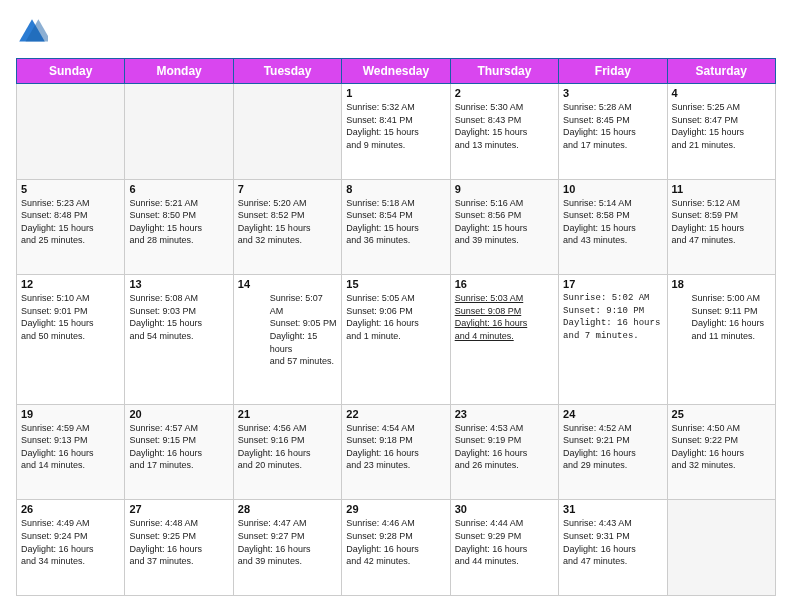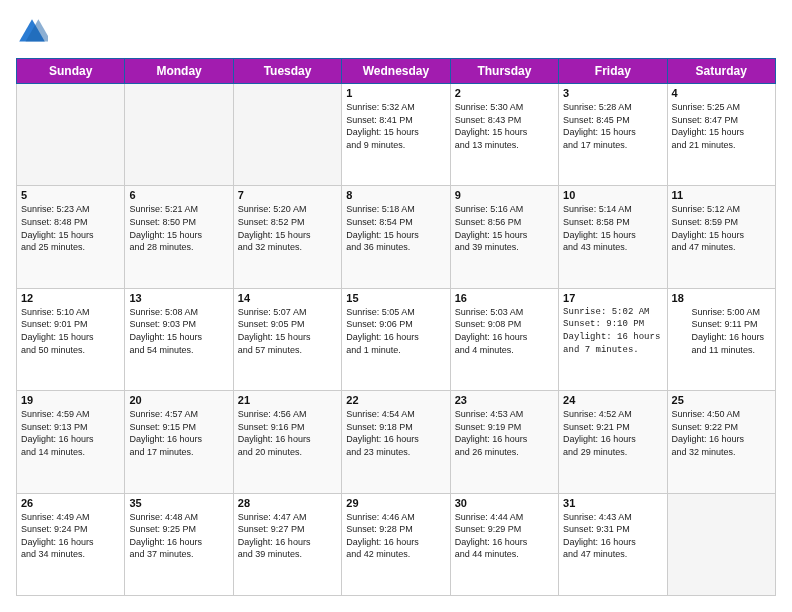--- a/index.html
+++ b/index.html
@@ -54,21 +54,21 @@
       color: #444;
     }
     .calendar {
       flex: 1;
       border: 1px solid #ccc;
       border-collapse: collapse;
       width: 100%;
       table-layout: fixed;
     }
     .calendar th {
-      background: #a21caf;
+      background: #d946ef;
       color: #fff;
       padding: 5px 4px;
       font-size: 12px;
       font-weight: bold;
       text-align: center;
       border: 1px solid #1a5fa8;
     }
     .calendar td {
       border: 1px solid #ccc;
       vertical-align: top;
@@ -224,35 +224,35 @@
           </td>
           <td>
             <div class="day-number">13</div>
             <div class="day-info" style="white-space: pre-line;">Sunrise: 5:08 AM
 Sunset: 9:03 PM
 Daylight: 15 hours
 and 54 minutes.</div>
           </td>
           <td>
             <div class="day-number">14</div>
-            <div class="day-info" style="white-space: pre-line;">Sunrise: 5:07 AM
+            <div class="day-info" style="white-space: pre-line; margin-left: 32px;">Sunrise: 5:07 AM
 Sunset: 9:05 PM
 Daylight: 15 hours
 and 57 minutes.</div>
           </td>
           <td>
             <div class="day-number">15</div>
             <div class="day-info" style="white-space: pre-line;">Sunrise: 5:05 AM
 Sunset: 9:06 PM
 Daylight: 16 hours
 and 1 minute.</div>
           </td>
           <td>
             <div class="day-number">16</div>
-            <div class="day-info" style="white-space: pre-line;">Sunrise: 5:03 AM
+            <div class="day-info" style="white-space: pre-line; text-decoration: underline;">Sunrise: 5:03 AM
 Sunset: 9:08 PM
 Daylight: 16 hours
 and 4 minutes.</div>
           </td>
           <td>
             <div class="day-number">17</div>
             <div class="day-info" style="white-space: pre-line; font-family: Liberation Mono, monospace;">Sunrise: 5:02 AM
 Sunset: 9:10 PM
 Daylight: 16 hours
 and 7 minutes.</div>
@@ -318,21 +318,21 @@
         </tr>
         <tr>
           <td>
             <div class="day-number">26</div>
             <div class="day-info" style="white-space: pre-line;">Sunrise: 4:49 AM
 Sunset: 9:24 PM
 Daylight: 16 hours
 and 34 minutes.</div>
           </td>
           <td>
-            <div class="day-number">35</div>
+            <div class="day-number">27</div>
             <div class="day-info" style="white-space: pre-line;">Sunrise: 4:48 AM
 Sunset: 9:25 PM
 Daylight: 16 hours
 and 37 minutes.</div>
           </td>
           <td>
             <div class="day-number">28</div>
             <div class="day-info" style="white-space: pre-line;">Sunrise: 4:47 AM
 Sunset: 9:27 PM
 Daylight: 16 hours

